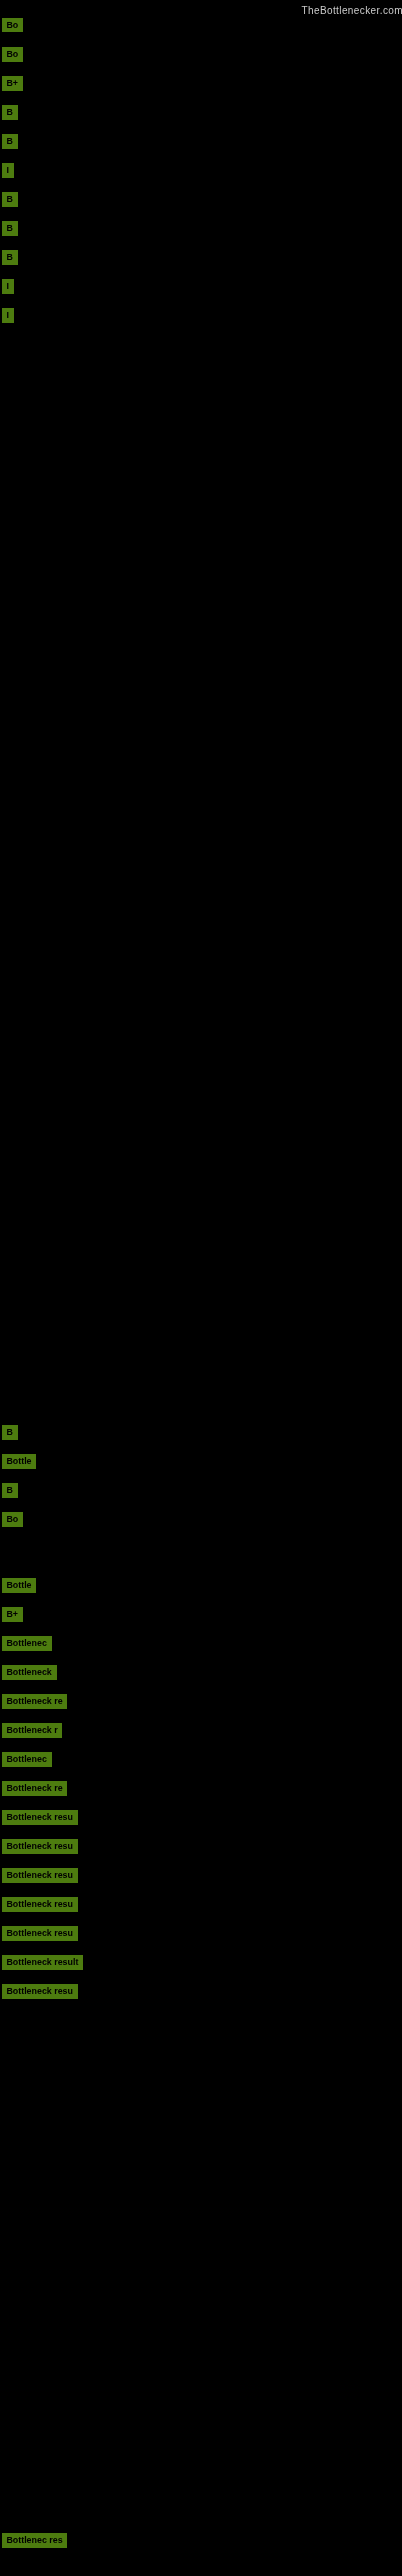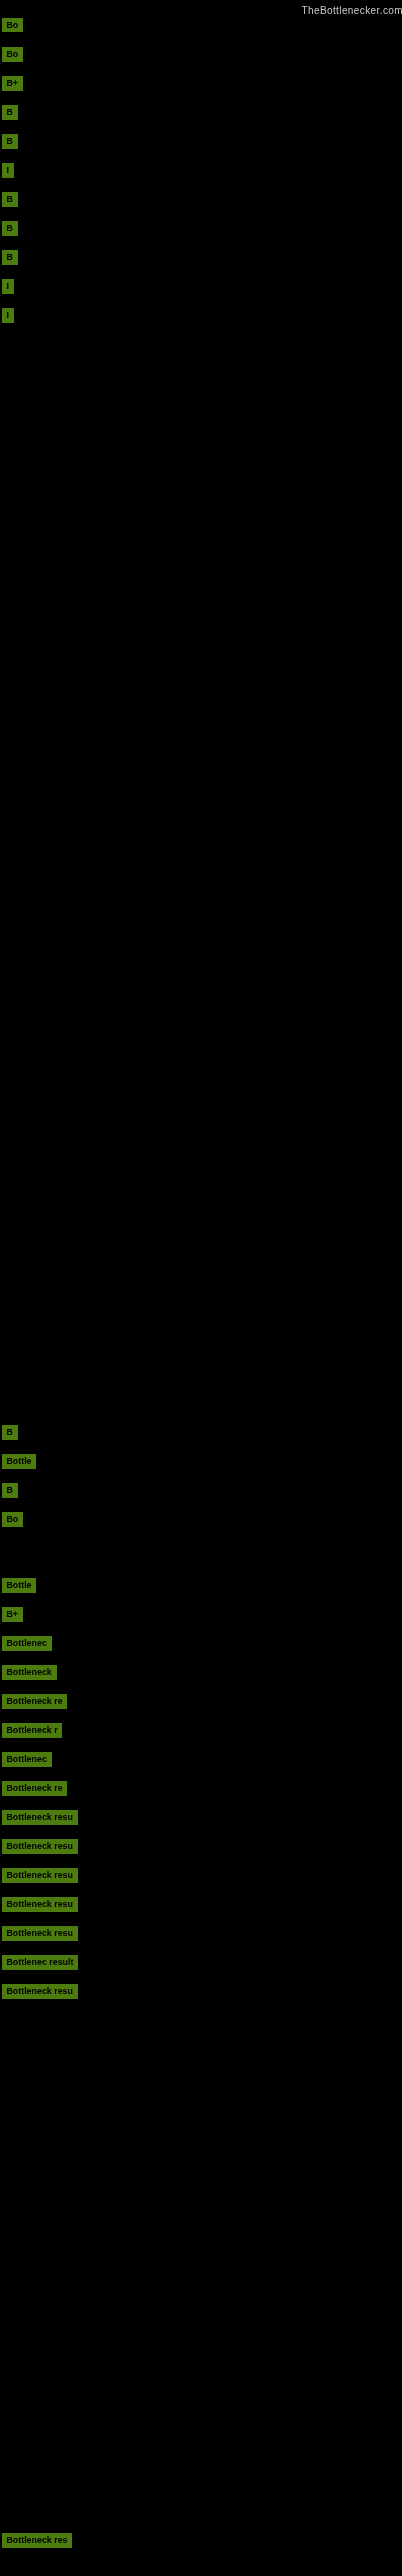--- a/index.html
+++ b/index.html
@@ -123,21 +123,21 @@
 <div class="badge-row" style="top: 1868px;">
     <span class="orange-badge">Bottleneck resu</span>
   </div>
 <div class="badge-row" style="top: 1897px;">
     <span class="orange-badge">Bottleneck resu</span>
   </div>
 <div class="badge-row" style="top: 1926px;">
     <span class="orange-badge">Bottleneck resu</span>
   </div>
 <div class="badge-row" style="top: 1955px;">
-    <span class="orange-badge">Bottlenec result</span>
+    <span class="orange-badge">Bottleneck result</span>
   </div>
 <div class="badge-row" style="top: 1984px;">
     <span class="orange-badge">Bottleneck resu</span>
   </div>
 <div class="badge-row" style="top: 2533px;">
-    <span class="orange-badge">Bottleneck res</span>
+    <span class="orange-badge">Bottlenec res</span>
   </div>
 
 
 </body></html>

